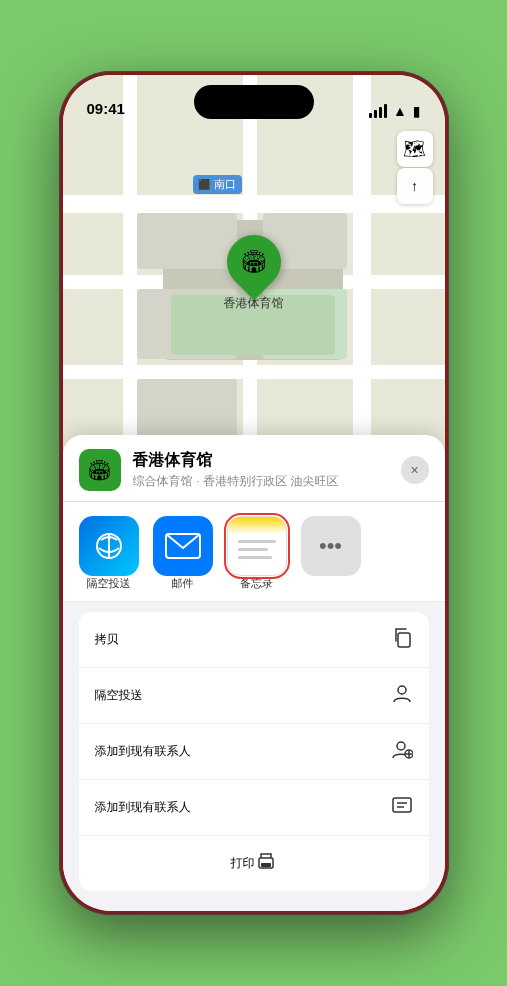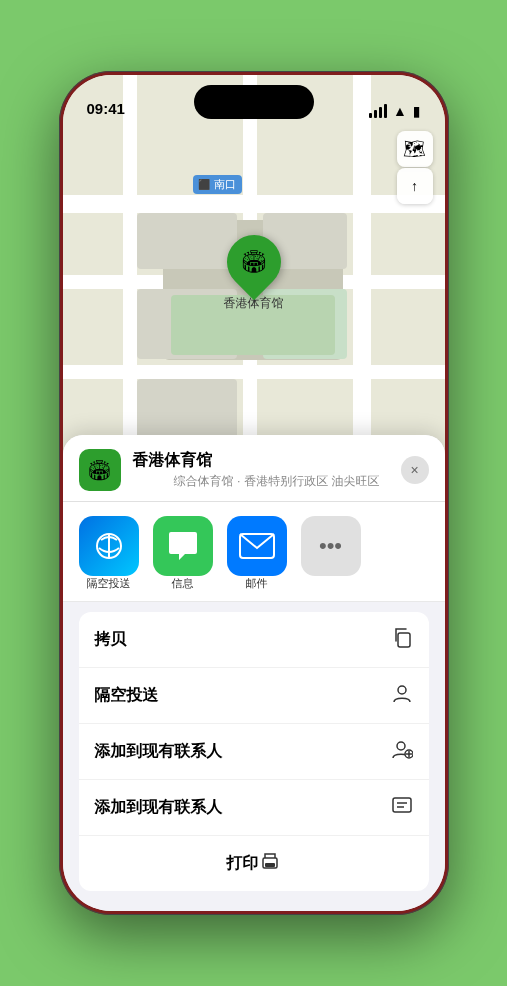--- a/index.html
+++ b/index.html
@@ -186,21 +186,20 @@
     .venue-info { flex: 1; }
     .venue-name {
       font-size: 16px;
       font-weight: 600;
       color: #000;
     }
     .venue-desc {
       font-size: 12px;
       color: #888;
       margin-top: 2px;
-      margin-left: 41px;
     }
     .close-btn {
       width: 28px;
       height: 28px;
       background: #e0e0e0;
       border-radius: 50%;
       display: flex;
       align-items: center;
       justify-content: center;
       font-size: 14px;
@@ -267,23 +266,22 @@
     .action-item {
       display: flex;
       align-items: center;
       justify-content: space-between;
       padding: 14px 16px;
       border-bottom: 1px solid #f0f0f0;
       cursor: pointer;
     }
     .action-item:last-child { border-bottom: none; justify-content: center; }
     .action-label {
-      font-size: 16px;
+      font-size: 12px;
       color: #000;
-      font-weight: bold;
     }
     .action-icon {
       font-size: 20px;
       color: #333;
     }
     
     .notes-lines {
       display: flex;
       flex-direction: column;
       gap: 5px;
@@ -385,39 +383,41 @@
             <svg width="36" height="36" viewBox="0 0 36 36">
               <circle cx="18" cy="18" r="12" fill="none" stroke="white" stroke-width="2"></circle>
               <line x1="18" y1="6" x2="18" y2="30" stroke="white" stroke-width="2"></line>
               <path d="M10 12 Q18 6 26 12" fill="none" stroke="white" stroke-width="2"></path>
               <path d="M8 20 Q18 28 28 20" fill="none" stroke="white" stroke-width="2"></path>
             </svg>
           </div>
           <span class="app-label">隔空投送</span>
         </div>
 
-        <div class="app-item">
-          <div class="app-icon-wrap app-icon-messages">
-            <svg width="36" height="32" viewBox="0 0 36 32">
-              <path d="M4 4 Q4 2 6 2 L30 2 Q32 2 32 4 L32 22 Q32 24 30 24 L20 24 L14 30 L14 24 L6 24 Q4 24 4 22 Z" fill="white"></path>
-            </svg>
-          </div>
-          <span class="app-label">信息</span>
-        </div>
 
         <div class="app-item">
           <div class="app-icon-wrap app-icon-mail">
             <svg width="38" height="28" viewBox="0 0 38 28">
               <rect x="2" y="2" width="34" height="24" rx="3" fill="none" stroke="white" stroke-width="2"></rect>
               <polyline points="2,2 19,16 36,2" fill="none" stroke="white" stroke-width="2"></polyline>
             </svg>
           </div>
           <span class="app-label">邮件</span>
         </div>
 
+        <div class="app-item">
+          <div class="app-icon-wrap app-icon-notes selected">
+            <div class="notes-lines">
+              <div class="notes-line"></div>
+              <div class="notes-line"></div>
+              <div class="notes-line"></div>
+            </div>
+          </div>
+          <span class="app-label">备忘录</span>
+        </div>
 
         <div class="more-btn">
           <span>•••</span>
         </div>
       </div>
 
       <div class="action-list">
         <div class="action-item">
           <span class="action-label">拷贝</span>
           <span class="action-icon">

